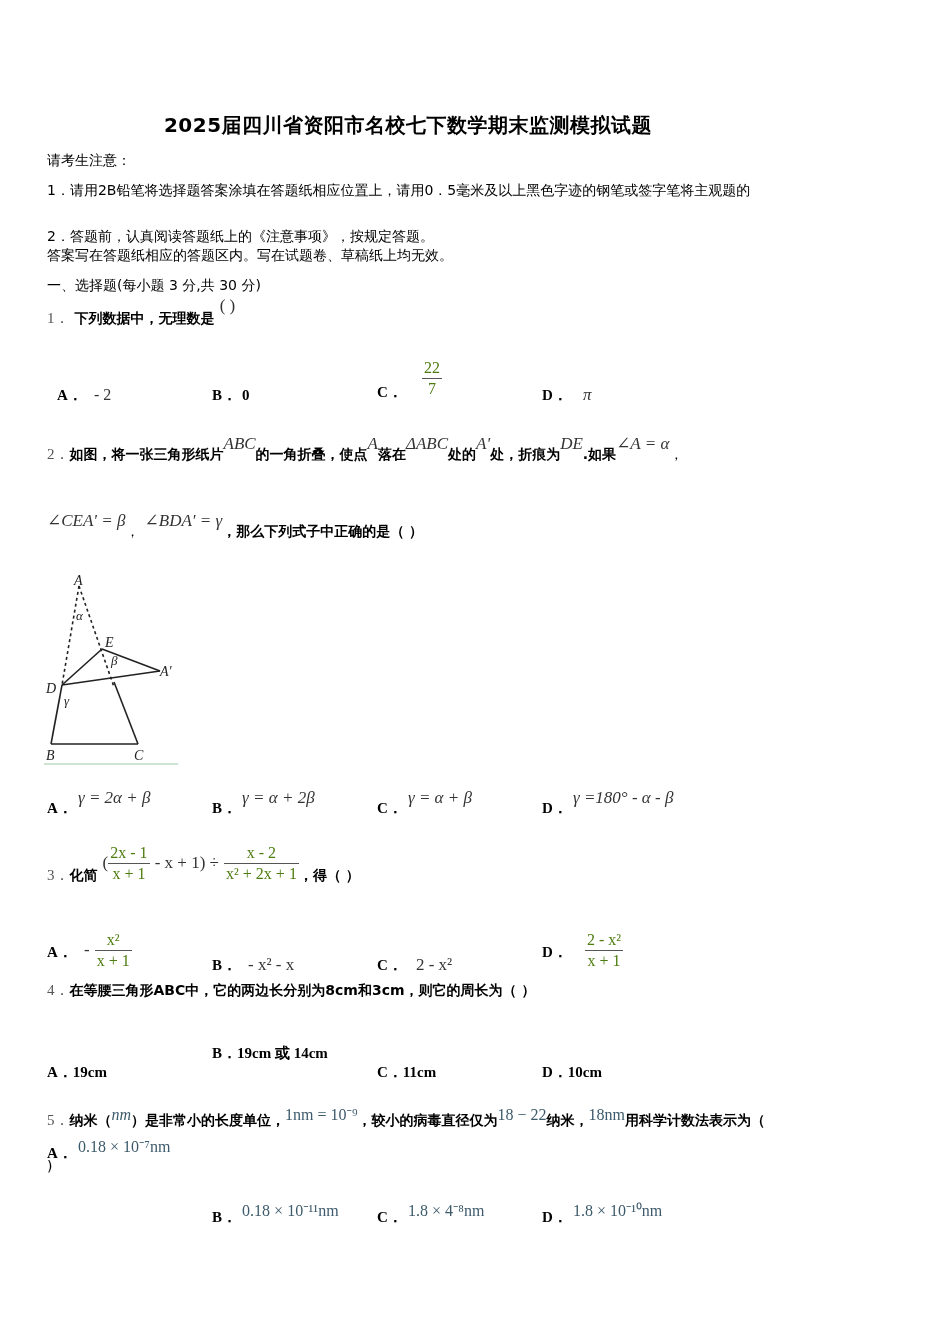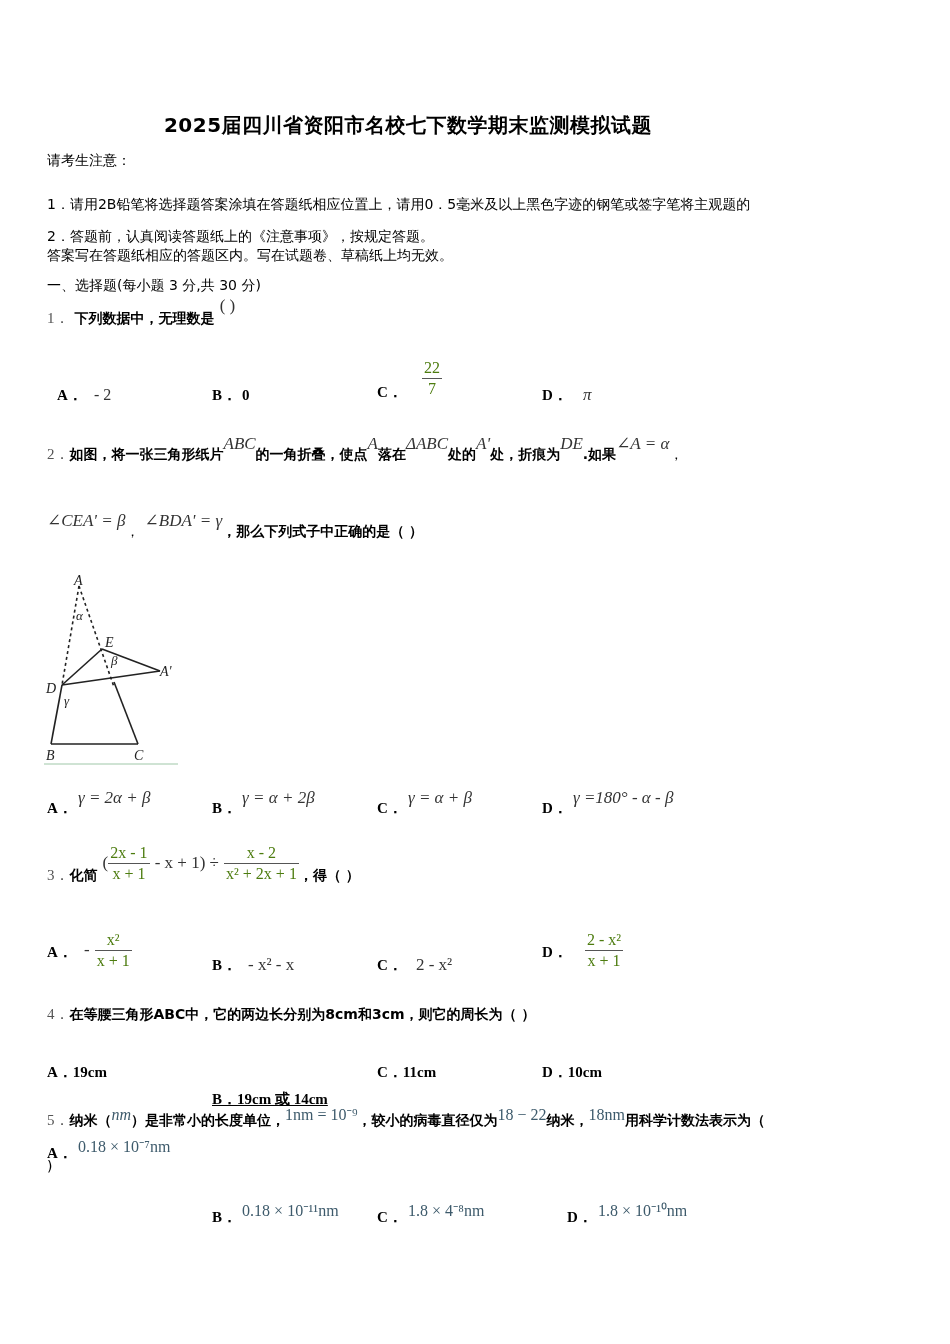--- a/index.html
+++ b/index.html
@@ -18,21 +18,21 @@
   .frac .num { display: block; padding: 0 2px; border-bottom: 1px solid #555; line-height: 20px; }
   .frac .den { display: block; padding: 0 2px; line-height: 20px; }
   .qnum { font-family: "Liberation Serif", serif; color: #555; font-size: 15px; }
 </style>
 </head>
 <body>
 
 <div class="abs title">2025届四川省资阳市名校七下数学期末监测模拟试题</div>
 
 <div class="abs txt" style="left:47px; top:152px;">请考生注意：</div>
-<div class="abs txt" style="left:47px; top:196px;text-align:center;">1．请用2B铅笔将选择题答案涂填在答题纸相应位置上，请用0．5毫米及以上黑色字迹的钢笔或签字笔将主观题的</div>
+<div class="abs txt" style="left:47px; top:182px;text-align:center;">1．请用2B铅笔将选择题答案涂填在答题纸相应位置上，请用0．5毫米及以上黑色字迹的钢笔或签字笔将主观题的</div>
 <div class="abs txt" style="left:47px; top:203px;margin-top:44px;">答案写在答题纸相应的答题区内。写在试题卷、草稿纸上均无效。</div>
 <div class="abs txt" style="left:47px; top:228px;">2．答题前，认真阅读答题纸上的《注意事项》，按规定答题。</div>
 
 <div class="abs txt" style="left:47px; top:277px;">一、选择题(每小题 3 分,共 30 分)</div>
 
 <div class="abs" style="left:47px; top:308px;">
   <span class="qnum">1．</span>
   <span class="txt b">下列数据中，无理数是</span>
   <span class="mathn" style="position:relative; top:-12px;">(        )</span>
 </div>
@@ -126,27 +126,27 @@
 </div>
 <div class="abs" style="left:377px; top:955px;">
   <span class="opt">C．</span>
   <span class="mathn" style="margin-left:8px;">2 - x²</span>
 </div>
 <div class="abs" style="left:542px; top:930px;">
   <span class="opt" style="position:relative; top:2px;">D．</span>
   <span class="frac" style="margin-left:12px;"><span class="num">2 - x²</span><span class="den">x + 1</span></span>
 </div>
 
-<div class="abs" style="left:47px; top:1004px;">
+<div class="abs" style="left:47px; top:980px;">
   <span class="qnum">4．</span><span class="txt b">在等腰三角形ABC中，它的两边长分别为8cm和3cm，则它的周长为（       ）</span>
 </div>
 <div class="abs opt" style="left:47px; top:1063px;">
   <span>A．</span><span>19cm</span>
 </div>
-<div class="abs opt" style="left:212px; top:1090px;text-decoration:underline;">
+<div class="abs opt" style="left:212px; top:1044px;">
   <span>B．</span><span>19cm 或 14cm</span>
 </div>
 <div class="abs opt" style="left:377px; top:1063px;">
   <span>C．</span><span>11cm</span>
 </div>
 <div class="abs opt" style="left:542px; top:1063px;">
   <span>D．</span><span>10cm</span>
 </div>
 
 <div class="abs" style="left:47px; top:1108px;">
@@ -159,16 +159,16 @@
   <span class="teal" style="position:relative; top:-6px;">0.18 × 10⁻⁷nm</span>
 </div>
 <div class="abs" style="left:212px; top:1205px;">
   <span class="opt">B．</span>
   <span class="teal" style="position:relative; top:-6px;">0.18 × 10⁻¹¹nm</span>
 </div>
 <div class="abs" style="left:377px; top:1205px;">
   <span class="opt">C．</span>
   <span class="teal" style="position:relative; top:-6px;">1.8 × 4⁻⁸nm</span>
 </div>
-<div class="abs" style="left:542px; top:1205px;margin-left:25px;">
+<div class="abs" style="left:542px; top:1205px;">
   <span class="opt">D．</span>
   <span class="teal" style="position:relative; top:-6px;">1.8 × 10⁻¹⁰nm</span>
 </div>
 
 </body></html>

